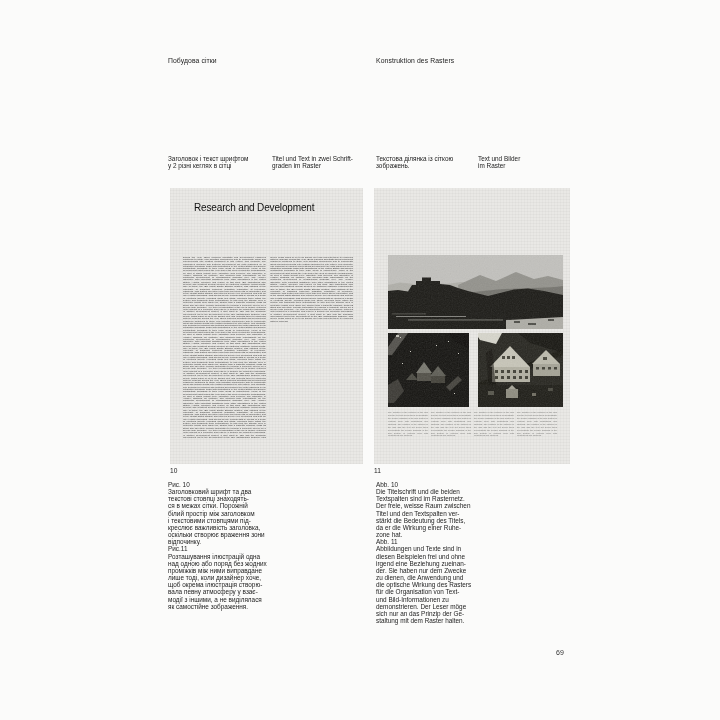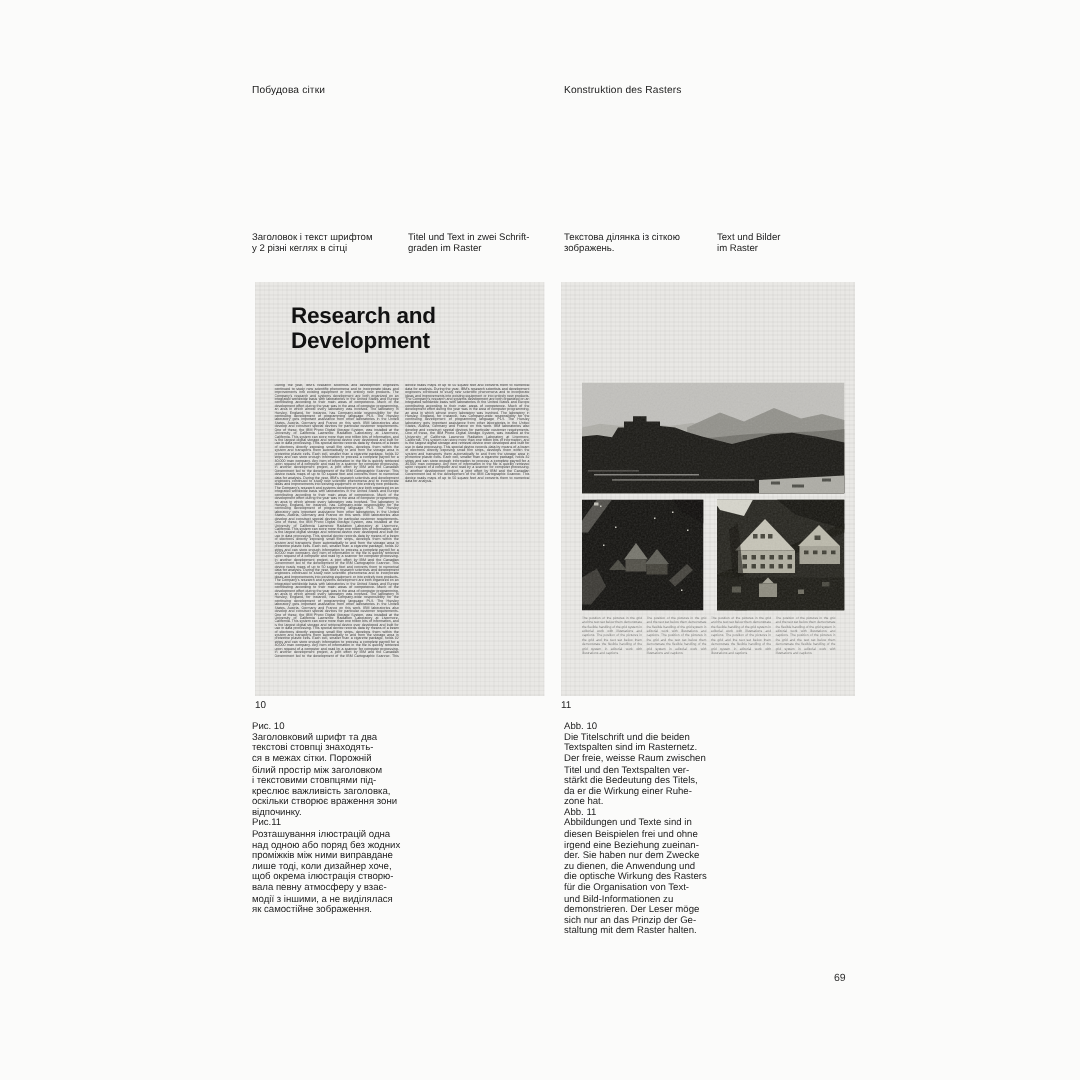--- a/index.html
+++ b/index.html
@@ -31,21 +31,21 @@
     background-color:#e9e8e5;
     background-image:
       repeating-linear-gradient(0deg, rgba(0,0,0,0.028) 0 1px, rgba(255,255,255,0) 1px 3px),
       repeating-linear-gradient(90deg, rgba(0,0,0,0.022) 0 1px, rgba(255,255,255,0) 1px 3px);
   }
   #left-page{left:170px;}
   #right-page{left:374px;width:196px;}
 
   .mock-title{
     left:13px;top:14px;
-    font-size:15px;font-weight:bold;color:#121212;letter-spacing:-0.15px;padding-left:11px;
+    font-size:10px;font-weight:normal;color:#121212;letter-spacing:-0.15px;padding-left:11px;
   }
 
   
   .micro-wrap{overflow:hidden;}
   .micro-inner{
     transform:scale(0.33333);transform-origin:0 0;
     text-align:justify;
     color:#3b3b3b;
   }
   #left-body-wrap{left:13px;top:68px;width:170px;height:183px;}

